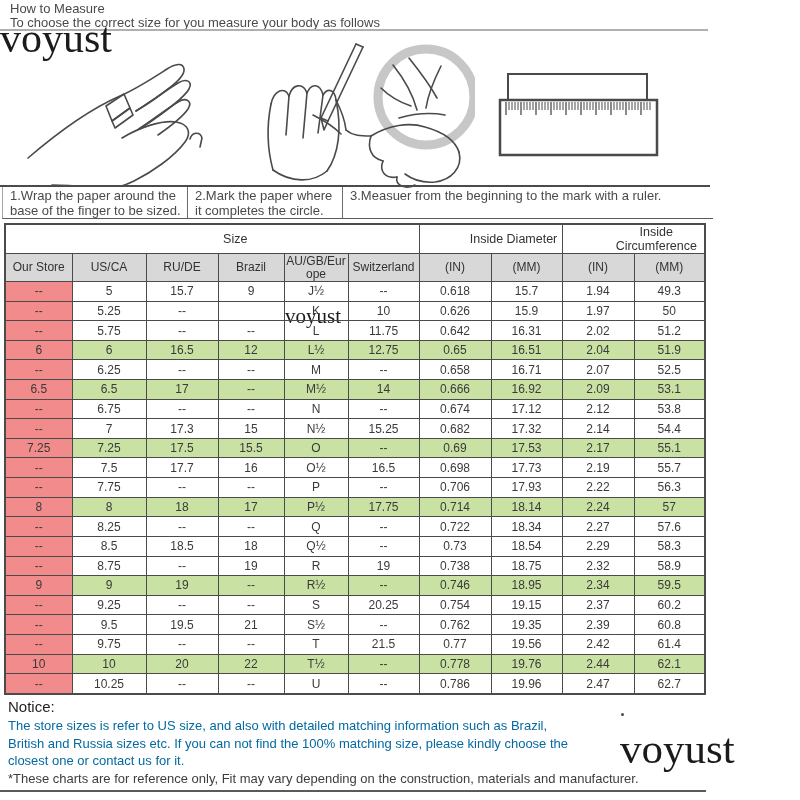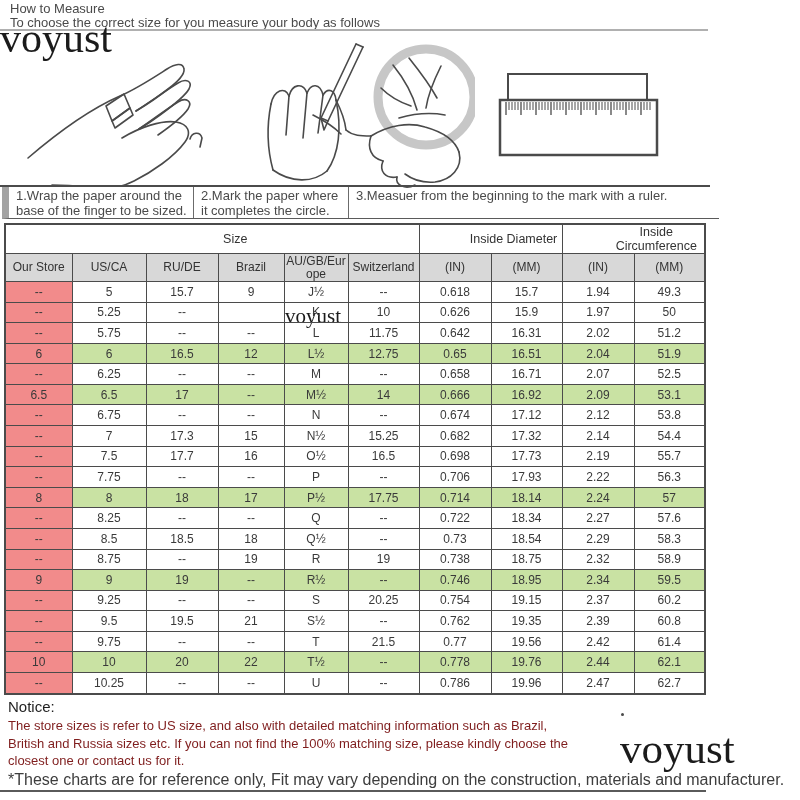--- a/index.html
+++ b/index.html
@@ -18,21 +18,21 @@
   #wm-top{left:0;top:17px;font-size:42px;}
   #wm-mid{left:285px;top:306px;font-size:21px;}
   #wm-bottom{left:620px;top:727px;font-size:43px;}
   .stray-dot{left:621px;top:713px;width:3px;height:3px;border-radius:50%;background:#4a4a4a;}
   
   svg{display:block;}
   .sketch path,.sketch line{fill:none;stroke:#4a4a4a;stroke-width:1.6;stroke-linecap:round;stroke-linejoin:round;}
   
   #instructions{
     left:2px;top:187px;width:710px;height:31px;display:flex;
-    border-bottom:1.5px solid #5a5a5a;border-left:7px solid #a3a3a3;
+    border-bottom:1.5px solid #5a5a5a;border-left:1px solid #a3a3a3;
     font-size:13px;line-height:15px;color:#4a4a4a;
   }
   .instr-cell{box-sizing:border-box;padding:1px 4px 0 7px;}
   .instr-cell + .instr-cell{border-left:1px solid #6b6b6b;}
   .instr-1{width:184px;}
   .instr-2{width:155px;}
   .instr-3{width:371px;}
   
   #sizetable{
     left:4px;top:223px;width:701px;height:472px;
@@ -47,22 +47,22 @@
   #sizetable tr.group th{font-size:12.5px;height:22px;background:#ffffff;color:#333;padding-left:46px;}
   #sizetable tr.cols th{
     font-size:12px;height:27px;background:var(--gray,#d8d8d8);
     color:#333;line-height:13px;word-break:break-all;padding:0 1px;
   }
   #sizetable td{font-size:12px;color:#3a3a3a;}
   #sizetable .store{background:var(--pink,#f28b8b);}
   #sizetable tr.hl td:not(.store){background:var(--green,#c9e2a3);}
   
   #notice-heading{left:8px;top:698px;font-size:15px;color:#1f1f1f;}
-  #notice-body{left:8px;top:717px;width:562px;font-size:13px;line-height:17.5px;color:#7f1d1d;}
-  #footnote{left:8px;top:771px;font-size:16px;color:#3d3d3d;white-space:nowrap;}
+  #notice-body{left:8px;top:717px;width:562px;font-size:13px;line-height:17.5px;color:#0369a1;}
+  #footnote{left:8px;top:771px;font-size:13px;color:#3d3d3d;white-space:nowrap;}
 </style>
 </head>
 <body>
 
 <div class="abs hdr-line" style="left:10px;top:1px;">How to Measure</div>
 <div class="abs hdr-line" style="left:10px;top:15px;">To choose the correct size for you measure your body as follows</div>
 <div class="abs rule-light" style="left:0;top:29px;width:708px;"></div>
 
 <div class="abs wm" id="wm-top">voyust</div>
 <div class="abs wm" id="wm-mid">voyust</div>
@@ -255,20 +255,32 @@
         <td>7</td>
         <td>17.3</td>
         <td>15</td>
         <td>N½</td>
         <td>15.25</td>
         <td>0.682</td>
         <td>17.32</td>
         <td>2.14</td>
         <td>54.4</td>
       </tr>
+      <tr class="hl">
+        <td class="store">7.25</td>
+        <td>7.25</td>
+        <td>17.5</td>
+        <td>15.5</td>
+        <td>O</td>
+        <td>--</td>
+        <td>0.69</td>
+        <td>17.53</td>
+        <td>2.17</td>
+        <td>55.1</td>
+      </tr>
       <tr>
         <td class="store">--</td>
         <td>7.5</td>
         <td>17.7</td>
         <td>16</td>
         <td>O½</td>
         <td>16.5</td>
         <td>0.698</td>
         <td>17.73</td>
         <td>2.19</td>

